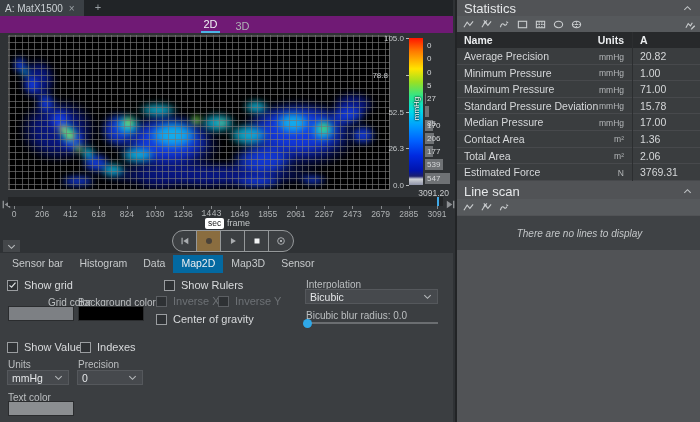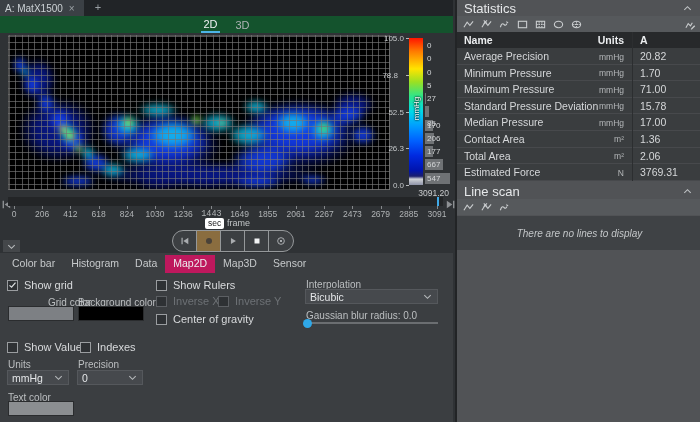--- a/index.html
+++ b/index.html
@@ -10,22 +10,22 @@
   
   .left { position:absolute; left:0; top:0; width:453px; height:422px; background:#2f3235; }
   .tabbar { position:absolute; left:0; top:0; width:453px; height:16px; background:#212427; }
   .doc-tab { position:absolute; left:0; top:0; height:16px; width:84px; background:#3b4045;
              display:flex; align-items:center; padding:0 5px; gap:6px; }
   .doc-tab .lbl { font-size:10px; color:#ccd1d5; white-space:nowrap; }
   .doc-tab .x { color:#9aa0a5; font-size:10px; cursor:default; }
   .tab-add { position:absolute; left:90px; top:0; width:16px; height:16px; color:#9aa0a5;
              font-size:11px; text-align:center; line-height:15px; }
 
-  .viewtoggle { position:absolute; left:0; top:16px; width:453px; height:17px; background:#14532d;
-                display:flex; justify-content:center; gap:14px; align-items:center; }
+  .viewtoggle { position:absolute; left:0; top:16px; width:453px; height:17px; background:#701a75;
+                display:flex; justify-content:center; gap:14px; align-items:flex-end; }
   .vt { font-size:11px; color:#aeb2b5; padding:1px 2px; }
   .vt.sel { color:#f0f2f4; border-bottom:2px solid #4db4e6; }
 
   
   .heatmap { position:absolute; left:8px; top:35px; width:382px; height:155px; background:#000; overflow:hidden; }
   .blobs { position:absolute; left:-6px; top:-6px; width:394px; height:167px; filter:blur(3px); }
   .gridlayer { position:absolute; inset:0;
     background-image:
       repeating-linear-gradient(to right, rgba(120,120,120,.65) 0 1px, transparent 1px 6.37px),
       repeating-linear-gradient(to bottom, rgba(120,120,120,.65) 0 1px, transparent 1px 6.45px);
@@ -66,21 +66,21 @@
   .tbtn.active { background:#8a6d3f; color:#4a4239; }
   .tbtn.stop { color:#f2f3f4; }
 
   .panel-collapse { position:absolute; left:3px; top:240px; width:17px; height:12px; background:#44474a;
                     display:flex; align-items:center; justify-content:center; color:#b8bbbd; }
 
   
   .settings { position:absolute; left:0; top:253px; width:453px; height:169px; background:#3b3e41; }
   .stabs { position:absolute; left:4px; top:2px; display:flex; height:18px; }
   .stab { padding:2px 8px 0; font-size:10.5px; color:#c6c9cb; height:18px; }
-  .stab.sel { background:#be185d; color:#eceef0; }
+  .stab.sel { background:#0369a1; color:#eceef0; }
   .slabel { position:absolute; font-size:10px; color:#bcbfc1; }
   .swatch { position:absolute; width:66px; height:15px; border:1px solid #2a2c2e; }
   .cbx { position:absolute; display:flex; gap:6px; align-items:center; }
   .cbx .box { width:11px; height:11px; border:1px solid #9a9da0; background:#2e3134;
               display:flex; align-items:center; justify-content:center; color:#dde0e2; }
   .cbx .clab { font-size:11px; color:#d8dadc; }
   .cbx.disabled .box { border-color:#5c5f63; }
   .cbx.disabled .clab { color:#6d7175; }
   .dd { position:absolute; height:15px; background:#46494d; border:1px solid #55585c;
         display:flex; align-items:center; padding:0 4px; font-size:10.5px; color:#e4e6e8; }
@@ -131,21 +131,21 @@
     </div>
 
     <div class="heatmap">
       <div class="blobs" id="blobs" style="background: radial-gradient(6px 7px at 61px 100px, rgba(235, 245, 60, 0.95) 0%, rgba(235, 245, 60, 0.808) 40%, rgba(235, 245, 60, 0) 72%), radial-gradient(5px 5px at 69px 108px, rgba(235, 245, 60, 0.95) 0%, rgba(235, 245, 60, 0.808) 40%, rgba(235, 245, 60, 0) 72%), radial-gradient(5px 5px at 127px 93px, rgba(235, 245, 60, 0.95) 0%, rgba(235, 245, 60, 0.808) 40%, rgba(235, 245, 60, 0) 72%), radial-gradient(4px 4px at 195px 92px, rgba(235, 245, 60, 0.95) 0%, rgba(235, 245, 60, 0.808) 40%, rgba(235, 245, 60, 0) 72%), radial-gradient(4px 4px at 220px 94px, rgba(235, 245, 60, 0.95) 0%, rgba(235, 245, 60, 0.808) 40%, rgba(235, 245, 60, 0) 72%), radial-gradient(4px 4px at 77px 120px, rgba(235, 245, 60, 0.95) 0%, rgba(235, 245, 60, 0.808) 40%, rgba(235, 245, 60, 0) 72%), radial-gradient(9px 10px at 68px 106px, rgba(80, 228, 80, 0.9) 0%, rgba(80, 228, 80, 0.765) 40%, rgba(80, 228, 80, 0) 72%), radial-gradient(8px 8px at 126px 94px, rgba(80, 228, 80, 0.9) 0%, rgba(80, 228, 80, 0.765) 40%, rgba(80, 228, 80, 0) 72%), radial-gradient(8px 7px at 194px 91px, rgba(80, 228, 80, 0.9) 0%, rgba(80, 228, 80, 0.765) 40%, rgba(80, 228, 80, 0) 72%), radial-gradient(9px 9px at 322px 99px, rgba(80, 228, 80, 0.9) 0%, rgba(80, 228, 80, 0.765) 40%, rgba(80, 228, 80, 0) 72%), radial-gradient(6px 6px at 76px 119px, rgba(80, 228, 80, 0.9) 0%, rgba(80, 228, 80, 0.765) 40%, rgba(80, 228, 80, 0) 72%), radial-gradient(6px 6px at 23px 43px, rgba(18, 200, 240, 0.85) 0%, rgba(18, 200, 240, 0.72) 40%, rgba(18, 200, 240, 0) 72%), radial-gradient(12px 14px at 66px 104px, rgba(18, 200, 240, 0.85) 0%, rgba(18, 200, 240, 0.72) 40%, rgba(18, 200, 240, 0) 72%), radial-gradient(10px 10px at 86px 124px, rgba(18, 200, 240, 0.85) 0%, rgba(18, 200, 240, 0.72) 40%, rgba(18, 200, 240, 0) 72%), radial-gradient(18px 16px at 126px 96px, rgba(18, 200, 240, 0.85) 0%, rgba(18, 200, 240, 0.72) 40%, rgba(18, 200, 240, 0) 72%), radial-gradient(28px 10px at 156px 81px, rgba(18, 200, 240, 0.85) 0%, rgba(18, 200, 240, 0.72) 40%, rgba(18, 200, 240, 0) 72%), radial-gradient(35px 20px at 171px 106px, rgba(18, 200, 240, 0.85) 0%, rgba(18, 200, 240, 0.72) 40%, rgba(18, 200, 240, 0) 72%), radial-gradient(25px 14px at 216px 94px, rgba(18, 200, 240, 0.85) 0%, rgba(18, 200, 240, 0.72) 40%, rgba(18, 200, 240, 0) 72%), radial-gradient(18px 10px at 254px 78px, rgba(18, 200, 240, 0.85) 0%, rgba(18, 200, 240, 0.72) 40%, rgba(18, 200, 240, 0) 72%), radial-gradient(28px 16px at 246px 106px, rgba(18, 200, 240, 0.85) 0%, rgba(18, 200, 240, 0.72) 40%, rgba(18, 200, 240, 0) 72%), radial-gradient(25px 16px at 291px 94px, rgba(18, 200, 240, 0.85) 0%, rgba(18, 200, 240, 0.72) 40%, rgba(18, 200, 240, 0) 72%), radial-gradient(18px 16px at 321px 101px, rgba(18, 200, 240, 0.85) 0%, rgba(18, 200, 240, 0.72) 40%, rgba(18, 200, 240, 0) 72%), radial-gradient(25px 12px at 136px 126px, rgba(18, 200, 240, 0.85) 0%, rgba(18, 200, 240, 0.72) 40%, rgba(18, 200, 240, 0) 72%), radial-gradient(18px 10px at 111px 141px, rgba(18, 200, 240, 0.85) 0%, rgba(18, 200, 240, 0.72) 40%, rgba(18, 200, 240, 0) 72%), radial-gradient(10px 12px at 18px 36px, rgba(20, 64, 240, 0.9) 0%, rgba(20, 64, 240, 0.765) 40%, rgba(20, 64, 240, 0) 72%), radial-gradient(11px 13px at 30px 56px, rgba(20, 64, 240, 0.9) 0%, rgba(20, 64, 240, 0.765) 40%, rgba(20, 64, 240, 0) 72%), radial-gradient(13px 14px at 44px 74px, rgba(20, 64, 240, 0.9) 0%, rgba(20, 64, 240, 0.765) 40%, rgba(20, 64, 240, 0) 72%), radial-gradient(16px 16px at 58px 91px, rgba(20, 64, 240, 0.9) 0%, rgba(20, 64, 240, 0.765) 40%, rgba(20, 64, 240, 0) 72%), radial-gradient(18px 18px at 71px 111px, rgba(20, 64, 240, 0.9) 0%, rgba(20, 64, 240, 0.765) 40%, rgba(20, 64, 240, 0) 72%), radial-gradient(20px 14px at 94px 134px, rgba(20, 64, 240, 0.9) 0%, rgba(20, 64, 240, 0.765) 40%, rgba(20, 64, 240, 0) 72%), radial-gradient(25px 25px at 116px 101px, rgba(20, 64, 240, 0.9) 0%, rgba(20, 64, 240, 0.765) 40%, rgba(20, 64, 240, 0) 72%), radial-gradient(60px 35px at 166px 111px, rgba(20, 64, 240, 0.9) 0%, rgba(20, 64, 240, 0.765) 40%, rgba(20, 64, 240, 0) 72%), radial-gradient(75px 38px at 296px 101px, rgba(20, 64, 240, 0.9) 0%, rgba(20, 64, 240, 0.765) 40%, rgba(20, 64, 240, 0) 72%), radial-gradient(18px 14px at 361px 106px, rgba(20, 64, 240, 0.9) 0%, rgba(20, 64, 240, 0.765) 40%, rgba(20, 64, 240, 0) 72%), radial-gradient(25px 14px at 346px 86px, rgba(20, 64, 240, 0.9) 0%, rgba(20, 64, 240, 0.765) 40%, rgba(20, 64, 240, 0) 72%), radial-gradient(45px 22px at 261px 131px, rgba(20, 64, 240, 0.9) 0%, rgba(20, 64, 240, 0.765) 40%, rgba(20, 64, 240, 0) 72%), radial-gradient(25px 8px at 76px 152px, rgba(20, 64, 240, 0.9) 0%, rgba(20, 64, 240, 0.765) 40%, rgba(20, 64, 240, 0) 72%), radial-gradient(35px 8px at 256px 153px, rgba(20, 64, 240, 0.9) 0%, rgba(20, 64, 240, 0.765) 40%, rgba(20, 64, 240, 0) 72%), radial-gradient(20px 6px at 311px 151px, rgba(20, 64, 240, 0.9) 0%, rgba(20, 64, 240, 0.765) 40%, rgba(20, 64, 240, 0) 72%), radial-gradient(30px 7px at 156px 155px, rgba(6, 14, 110, 0.8) 0%, rgba(6, 14, 110, 0.68) 40%, rgba(6, 14, 110, 0) 72%), radial-gradient(20px 6px at 206px 154px, rgba(6, 14, 110, 0.8) 0%, rgba(6, 14, 110, 0.68) 40%, rgba(6, 14, 110, 0) 72%), radial-gradient(55px 45px at 56px 101px, rgba(10, 28, 160, 0.85) 0%, rgba(10, 28, 160, 0.72) 40%, rgba(10, 28, 160, 0) 72%), radial-gradient(75px 45px at 166px 116px, rgba(10, 28, 160, 0.85) 0%, rgba(10, 28, 160, 0.72) 40%, rgba(10, 28, 160, 0) 72%), radial-gradient(85px 50px at 296px 106px, rgba(10, 28, 160, 0.85) 0%, rgba(10, 28, 160, 0.72) 40%, rgba(10, 28, 160, 0) 72%), radial-gradient(160px 18px at 206px 146px, rgba(10, 28, 160, 0.85) 0%, rgba(10, 28, 160, 0.72) 40%, rgba(10, 28, 160, 0) 72%), radial-gradient(25px 30px at 36px 51px, rgba(10, 28, 160, 0.85) 0%, rgba(10, 28, 160, 0.72) 40%, rgba(10, 28, 160, 0) 72%), radial-gradient(30px 18px at 351px 76px, rgba(10, 28, 160, 0.85) 0%, rgba(10, 28, 160, 0.72) 40%, rgba(10, 28, 160, 0) 72%), rgb(0, 0, 0);"></div>
       <div class="gridlayer"></div>
     </div>
 
     <div id="cbticks">
         <span class="cb-tick" style="left: 376px; top: 34px;">105.0</span>
         <span class="cb-dash" style="left: 406px; top: 38px;"></span>
-        <span class="cb-tick" style="left: 370px; top: 70.75px;">78.8</span>
+        <span class="cb-tick" style="left: 360px; top: 70.75px;">78.8</span>
         <span class="cb-dash" style="left: 406px; top: 74.75px;"></span>
         <span class="cb-tick" style="left: 376px; top: 107.5px;">52.5</span>
         <span class="cb-dash" style="left: 406px; top: 111.5px;"></span>
         <span class="cb-tick" style="left: 376px; top: 144.25px;">26.3</span>
         <span class="cb-dash" style="left: 406px; top: 148.25px;"></span>
         <span class="cb-tick" style="left: 376px; top: 181px;">0.0</span>
         <span class="cb-dash" style="left: 406px; top: 185px;"></span>
       </div>
     <div class="colorbar"></div>
     <div class="cb-unit">mmHg</div>
@@ -162,21 +162,21 @@
         <span class="cnt" style="top: 54.0909px;">27</span>
         <div class="bar" style="top: 67.3636px; width: 4px;"></div>
         <span class="cnt" style="top: 79px;">85</span>
         <div class="bar" style="top: 80.6364px; width: 8px;"></div>
         <span class="cnt" style="top: 80.6364px;">170</span>
         <div class="bar" style="top: 93.9091px; width: 9px;"></div>
         <span class="cnt" style="top: 93.9091px;">206</span>
         <div class="bar" style="top: 107.182px; width: 8px;"></div>
         <span class="cnt" style="top: 107.182px;">177</span>
         <div class="bar" style="top: 120.455px; width: 18px;"></div>
-        <span class="cnt" style="top: 120.455px;">667</span>
+        <span class="cnt" style="top: 120.455px;">539</span>
         <div class="bar" style="top: 133.727px; width: 25px;"></div>
         <span class="cnt" style="top: 133.727px;">547</span>
       </div>
     <div class="hist-total">3091.20</div>
 
     <div class="skipbtn" style="left:1px; top:199px;">
         <svg viewBox="0 0 12 12" width="11" height="11">
           <line x1="2.5" y1="2" x2="2.5" y2="10" stroke="currentColor" stroke-width="1.5"></line>
           <path d="M10,2 L4,6 L10,10 z" fill="currentColor"></path>
         </svg>
@@ -262,42 +262,42 @@
       </div>
 
     <div class="panel-collapse">
         <svg viewBox="0 0 12 12" width="11" height="11">
           <polyline points="2.5,4.5 6,8 9.5,4.5" fill="none" stroke="currentColor" stroke-width="1.2"></polyline>
         </svg>
       </div>
 
     <div class="settings">
       <div class="stabs" id="stabs">
-          <div class="stab">Color bar</div>
+          <div class="stab">Sensor bar</div>
           <div class="stab">Histogram</div>
           <div class="stab">Data</div>
           <div class="stab sel">Map2D</div>
           <div class="stab">Map3D</div>
           <div class="stab">Sensor</div>
         </div>
 
       <div class="cbx checked" style="left:7px; top:26px;">
         <span class="box">
             <svg viewBox="0 0 12 12" width="10" height="10">
               <polyline points="2,6.5 4.8,9 10,2.8" fill="none" stroke="currentColor" stroke-width="1.6"></polyline>
             </svg>
           </span>
         <span class="clab">Show grid</span>
       </div>
       <div class="slabel" style="left:8px; top:44px;margin-left:40px;">Grid color</div>
       <div class="swatch" style="left: 8px; top: 53px; background: rgb(125, 128, 132);"></div>
       <div class="slabel" style="left:78px; top:44px;">Background color</div>
       <div class="swatch" style="left: 78px; top: 53px; background: rgb(0, 0, 0);"></div>
 
-      <div class="cbx" style="left:156px; top:26px;text-align:right;">
+      <div class="cbx" style="left:164px; top:26px;text-align:right;">
         <span class="box"></span>
         <span class="clab">Show Rulers</span>
       </div>
       <div class="cbx disabled" style="left:156px; top:42px;">
         <span class="box"></span>
         <span class="clab">Inverse X</span>
       </div>
       <div class="cbx disabled" style="left:218px; top:42px;">
         <span class="box"></span>
         <span class="clab">Inverse Y</span>
@@ -309,21 +309,21 @@
 
       <div class="slabel" style="left:306px; top:26px;">Interpolation</div>
       <div class="dd" style="left:305px; top:36px; width:133px;">
         <span>Bicubic</span>
         <span class="chev">
             <svg viewBox="0 0 12 12" width="11" height="11">
               <polyline points="2.5,4.5 6,8 9.5,4.5" fill="none" stroke="currentColor" stroke-width="1.2"></polyline>
             </svg>
           </span>
       </div>
-      <div class="slabel" style="left:306px; top:57px;">Gaussian blur radius: 0.0</div>
+      <div class="slabel" style="left:306px; top:57px;">Bicubic blur radius: 0.0</div>
       <div class="slider-track" style="left:305px; top:69px; width:133px;"></div>
       <div class="slider-knob" style="left:303px; top:65.5px;"></div>
 
       <div class="cbx" style="left:7px; top:88px;">
         <span class="box"></span>
         <span class="clab">Show Values</span>
       </div>
       <div class="cbx" style="left:80px; top:88px;">
         <span class="box"></span>
         <span class="clab">Indexes</span>
@@ -422,21 +422,21 @@
     <div class="table-body" style="top:48px;" id="stats-rows">
         <div class="trow">
           <span class="tname">Average Precision</span>
           <span class="tunits">mmHg</span>
           <span class="tval">20.82</span>
           <span class="colsep" style="height:16.6px;"></span>
         </div>
         <div class="trow">
           <span class="tname">Minimum Pressure</span>
           <span class="tunits">mmHg</span>
-          <span class="tval">1.70</span>
+          <span class="tval">1.00</span>
           <span class="colsep" style="height:16.6px;"></span>
         </div>
         <div class="trow">
           <span class="tname">Maximum Pressure</span>
           <span class="tunits">mmHg</span>
           <span class="tval">71.00</span>
           <span class="colsep" style="height:16.6px;"></span>
         </div>
         <div class="trow">
           <span class="tname">Standard Pressure Deviation</span>

